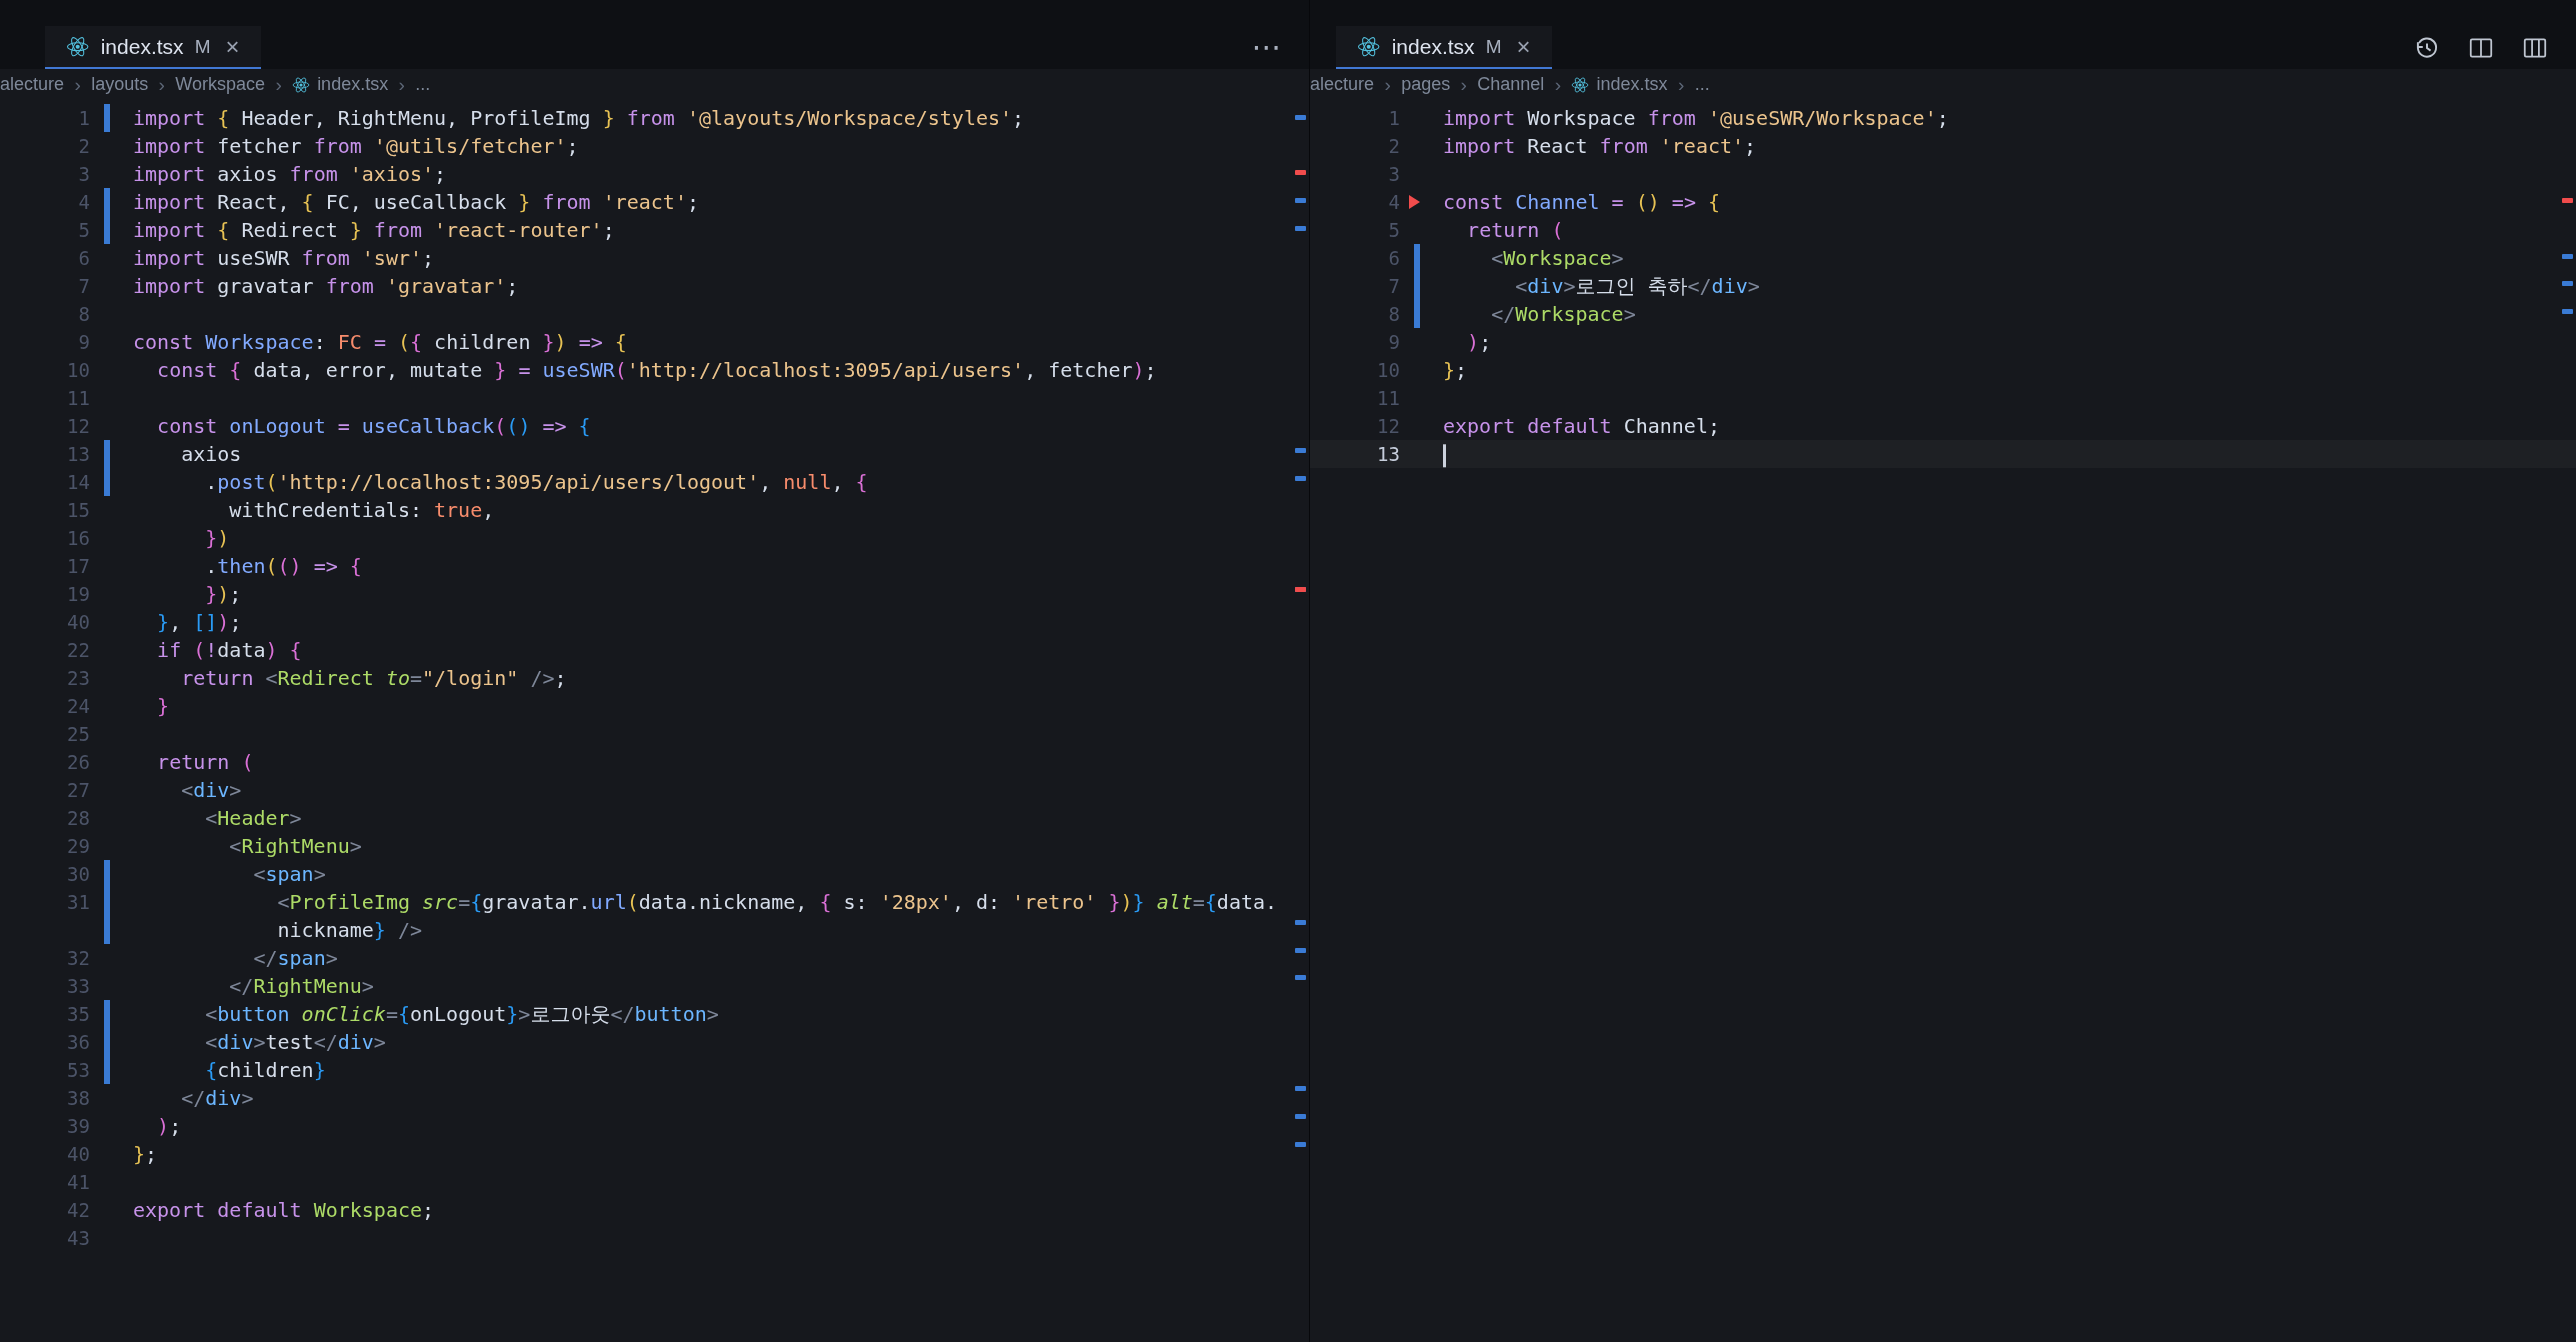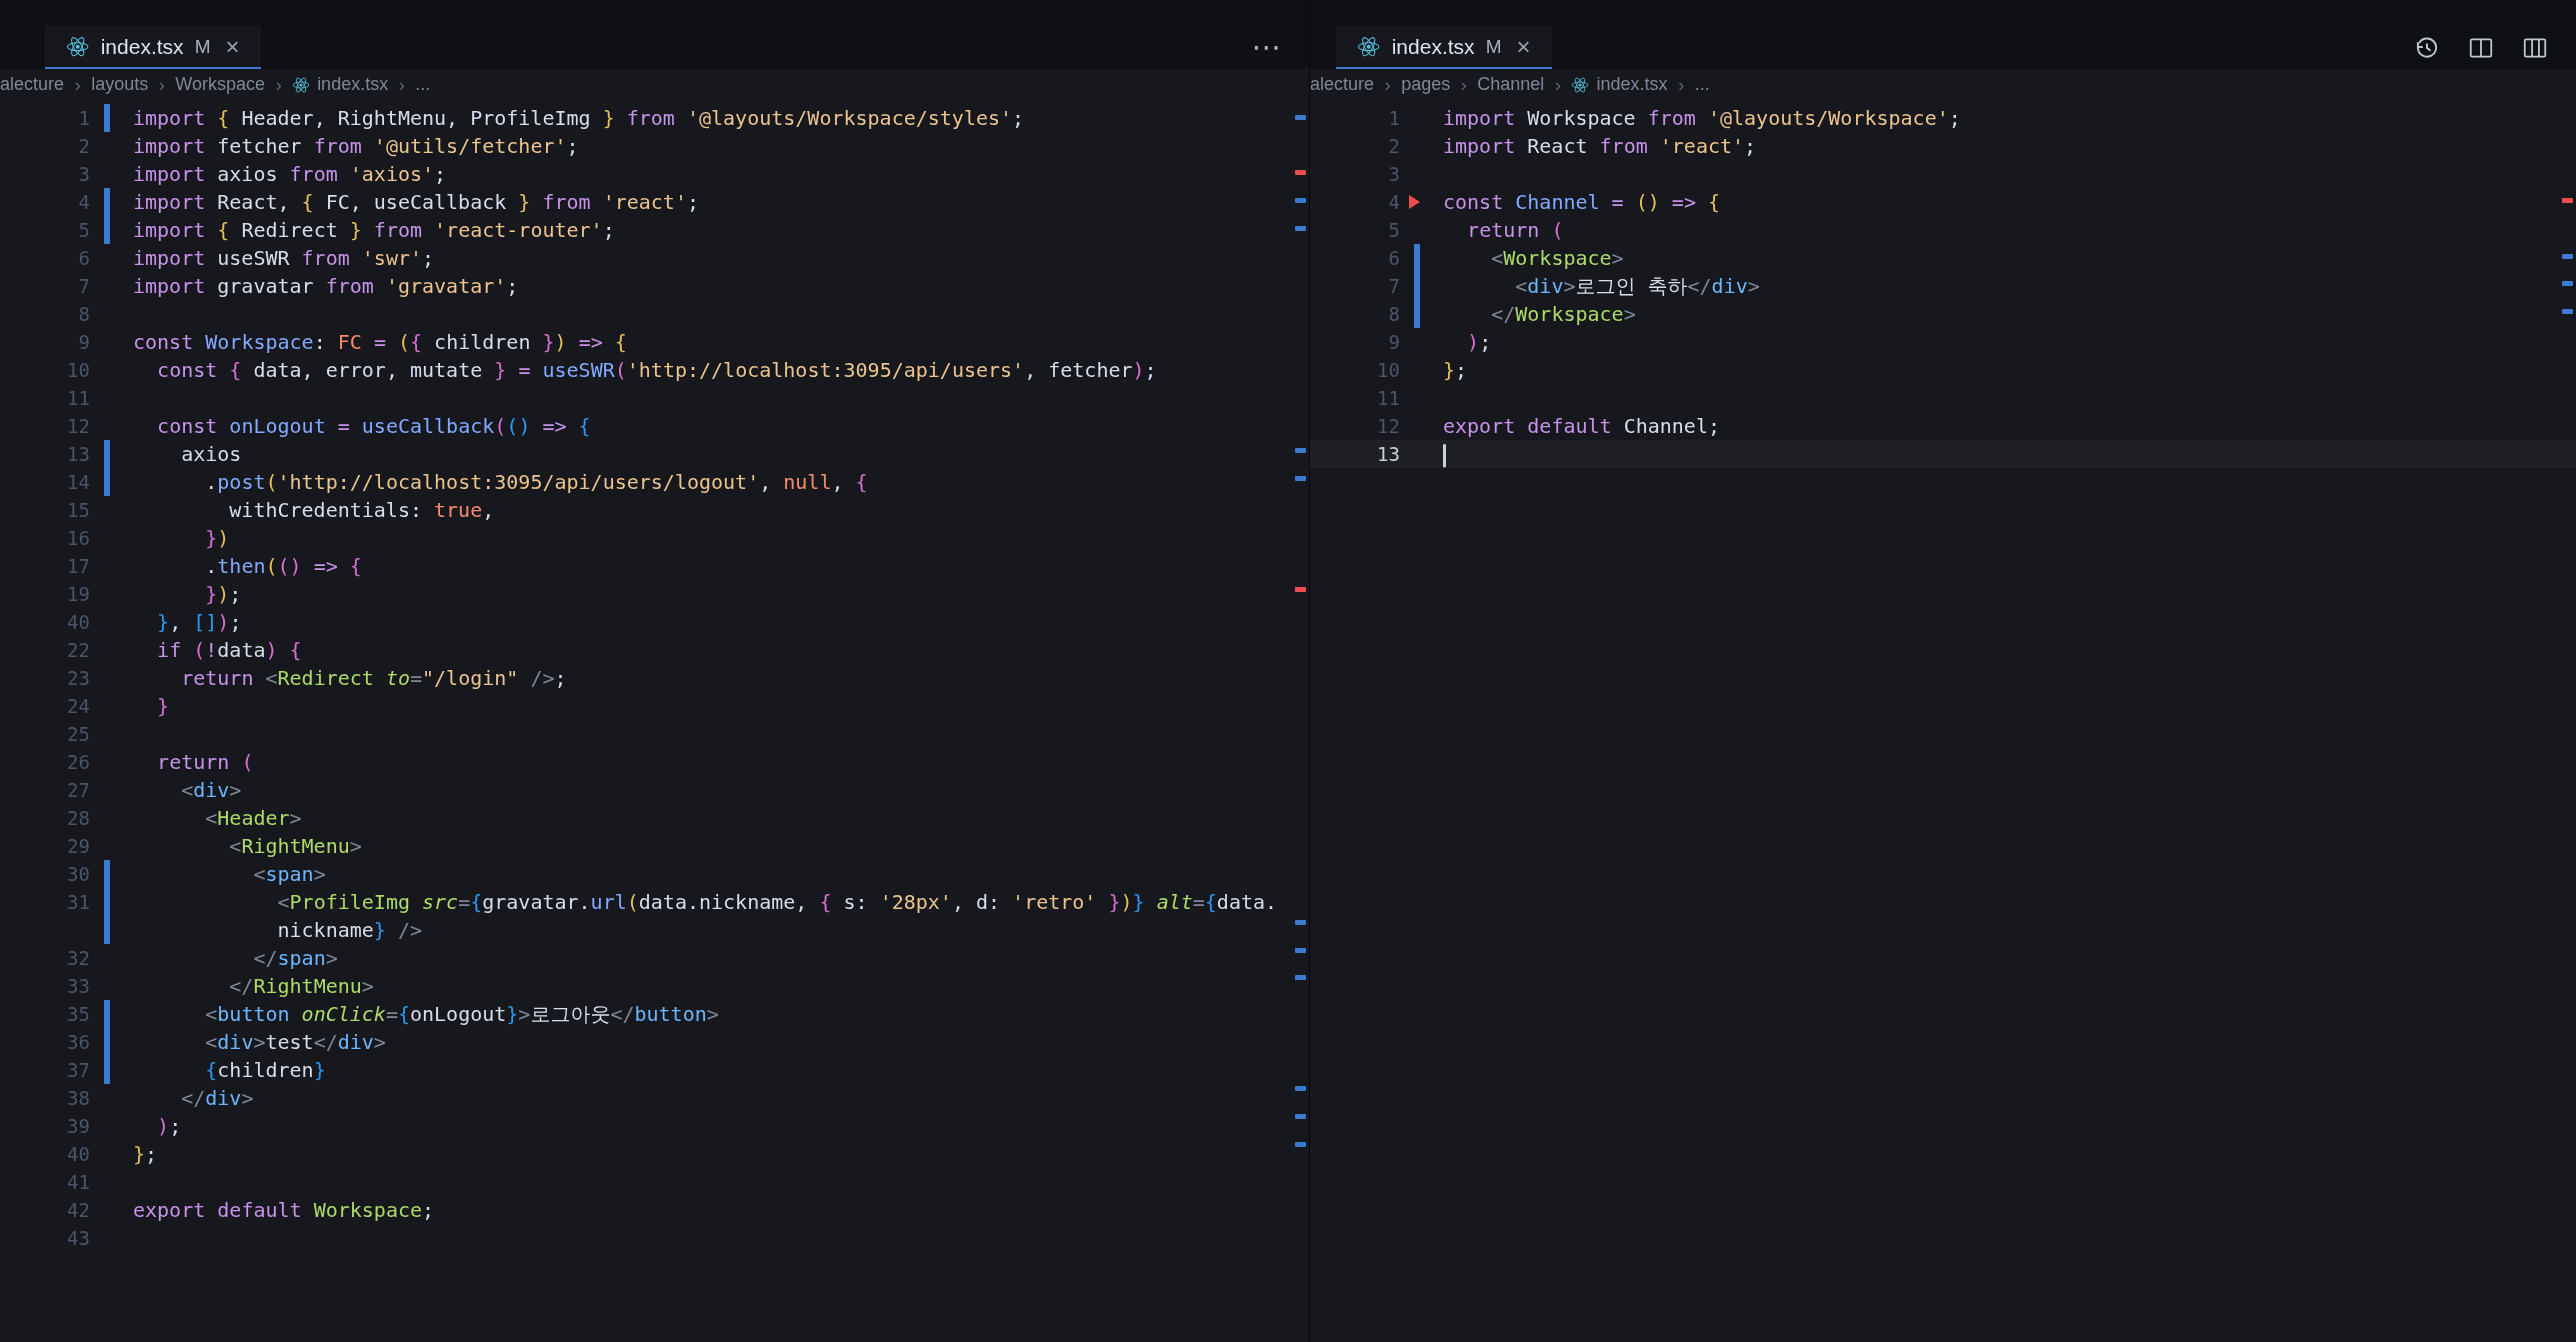--- a/index.html
+++ b/index.html
@@ -132,21 +132,21 @@
         <div class="row"><span class="ln">27</span><span class="gitcol"></span><span class="src"><span class="tk-pl">    </span><span class="tk-brk">&lt;</span><span class="tk-tagh">div</span><span class="tk-brk">&gt;</span></span></div>
         <div class="row"><span class="ln">28</span><span class="gitcol"></span><span class="src"><span class="tk-pl">      </span><span class="tk-brk">&lt;</span><span class="tk-tagc">Header</span><span class="tk-brk">&gt;</span></span></div>
         <div class="row"><span class="ln">29</span><span class="gitcol"></span><span class="src"><span class="tk-pl">        </span><span class="tk-brk">&lt;</span><span class="tk-tagc">RightMenu</span><span class="tk-brk">&gt;</span></span></div>
         <div class="row"><span class="ln">30</span><span class="gitcol"><span class="gbar"></span></span><span class="src"><span class="tk-pl">          </span><span class="tk-brk">&lt;</span><span class="tk-tagh">span</span><span class="tk-brk">&gt;</span></span></div>
         <div class="row"><span class="ln">31</span><span class="gitcol"><span class="gbar"></span></span><span class="src"><span class="tk-pl">            </span><span class="tk-brk">&lt;</span><span class="tk-tagc">ProfileImg</span><span class="tk-pl"> </span><span class="tk-attr">src</span><span class="tk-brk">=</span><span class="tk-b3">{</span><span class="tk-pl">gravatar.</span><span class="tk-fn">url</span><span class="tk-b1">(</span><span class="tk-pl">data.nickname</span><span class="tk-pl">, </span><span class="tk-b2">{</span><span class="tk-pl"> s: </span><span class="tk-str">'28px'</span><span class="tk-pl">, d: </span><span class="tk-str">'retro'</span><span class="tk-pl"> </span><span class="tk-b2">}</span><span class="tk-b1">)</span><span class="tk-b3">}</span><span class="tk-pl"> </span><span class="tk-attr">alt</span><span class="tk-brk">=</span><span class="tk-b3">{</span><span class="tk-pl">data.</span></span></div>
         <div class="row"><span class="ln"></span><span class="gitcol"><span class="gbar"></span></span><span class="src"><span class="tk-pl">            nickname</span><span class="tk-b3">}</span><span class="tk-pl"> </span><span class="tk-brk">/&gt;</span></span></div>
         <div class="row"><span class="ln">32</span><span class="gitcol"></span><span class="src"><span class="tk-pl">          </span><span class="tk-brk">&lt;/</span><span class="tk-tagh">span</span><span class="tk-brk">&gt;</span></span></div>
         <div class="row"><span class="ln">33</span><span class="gitcol"></span><span class="src"><span class="tk-pl">        </span><span class="tk-brk">&lt;/</span><span class="tk-tagc">RightMenu</span><span class="tk-brk">&gt;</span></span></div>
         <div class="row"><span class="ln">35</span><span class="gitcol"><span class="gbar"></span></span><span class="src"><span class="tk-pl">      </span><span class="tk-brk">&lt;</span><span class="tk-tagh">button</span><span class="tk-pl"> </span><span class="tk-attr">onClick</span><span class="tk-brk">=</span><span class="tk-b3">{</span><span class="tk-pl">onLogout</span><span class="tk-b3">}</span><span class="tk-brk">&gt;</span><span class="tk-pl">로그아웃</span><span class="tk-brk">&lt;/</span><span class="tk-tagh">button</span><span class="tk-brk">&gt;</span></span></div>
         <div class="row"><span class="ln">36</span><span class="gitcol"><span class="gbar"></span></span><span class="src"><span class="tk-pl">      </span><span class="tk-brk">&lt;</span><span class="tk-tagh">div</span><span class="tk-brk">&gt;</span><span class="tk-pl">test</span><span class="tk-brk">&lt;/</span><span class="tk-tagh">div</span><span class="tk-brk">&gt;</span></span></div>
-        <div class="row"><span class="ln">37</span><span class="gitcol"><span class="gbar"></span></span><span class="src"><span class="tk-pl">      </span><span class="tk-b3">{</span><span class="tk-pl">children</span><span class="tk-b3">}</span></span></div>
+        <div class="row"><span class="ln">53</span><span class="gitcol"><span class="gbar"></span></span><span class="src"><span class="tk-pl">      </span><span class="tk-b3">{</span><span class="tk-pl">children</span><span class="tk-b3">}</span></span></div>
         <div class="row"><span class="ln">38</span><span class="gitcol"></span><span class="src"><span class="tk-pl">    </span><span class="tk-brk">&lt;/</span><span class="tk-tagh">div</span><span class="tk-brk">&gt;</span></span></div>
         <div class="row"><span class="ln">39</span><span class="gitcol"></span><span class="src"><span class="tk-pl">  </span><span class="tk-b2">)</span><span class="tk-pl">;</span></span></div>
         <div class="row"><span class="ln">40</span><span class="gitcol"></span><span class="src"><span class="tk-b1">}</span><span class="tk-pl">;</span></span></div>
         <div class="row"><span class="ln">41</span><span class="gitcol"></span><span class="src"></span></div>
         <div class="row"><span class="ln">42</span><span class="gitcol"></span><span class="src"><span class="tk-kw">export</span><span class="tk-pl"> </span><span class="tk-kw">default</span><span class="tk-pl"> </span><span class="tk-cmp">Workspace</span><span class="tk-pl">;</span></span></div>
         <div class="row"><span class="ln">43</span><span class="gitcol"></span><span class="src"></span></div>
       </div>
       <div class="ruler">
         <span class="rmark" style="top: 46px; background: rgb(58, 123, 213);"></span>
         <span class="rmark" style="top: 129px; background: rgb(58, 123, 213);"></span>
@@ -222,21 +222,21 @@
                 <ellipse cx="12" cy="12" rx="10.5" ry="4" transform="rotate(120 12 12)"></ellipse>
               </g>
             </svg>
           </span>
           <span>index.tsx</span>
         </span>
         <span class="sep">›</span>
         <span class="crumb">...</span>
       </div>
       <div class="code">
-        <div class="row"><span class="ln">1</span><span class="gitcol"></span><span class="src"><span class="tk-kw">import</span><span class="tk-pl"> Workspace </span><span class="tk-kw">from</span><span class="tk-pl"> </span><span class="tk-str">'@layouts/Workspace'</span><span class="tk-pl">;</span></span></div>
+        <div class="row"><span class="ln">1</span><span class="gitcol"></span><span class="src"><span class="tk-kw">import</span><span class="tk-pl"> Workspace </span><span class="tk-kw">from</span><span class="tk-pl"> </span><span class="tk-str">'@useSWR/Workspace'</span><span class="tk-pl">;</span></span></div>
         <div class="row"><span class="ln">2</span><span class="gitcol"></span><span class="src"><span class="tk-kw">import</span><span class="tk-pl"> React </span><span class="tk-kw">from</span><span class="tk-pl"> </span><span class="tk-str">'react'</span><span class="tk-pl">;</span></span></div>
         <div class="row"><span class="ln">3</span><span class="gitcol"></span><span class="src"></span></div>
         <div class="row"><span class="ln">4</span><span class="gitcol"><span class="gtri"></span></span><span class="src"><span class="tk-kw">const</span><span class="tk-pl"> </span><span class="tk-fn">Channel</span><span class="tk-pl"> </span><span class="tk-kw">=</span><span class="tk-pl"> </span><span class="tk-b1">(</span><span class="tk-b1">)</span><span class="tk-pl"> </span><span class="tk-kw">=&gt;</span><span class="tk-pl"> </span><span class="tk-b1">{</span></span></div>
         <div class="row"><span class="ln">5</span><span class="gitcol"></span><span class="src"><span class="tk-pl">  </span><span class="tk-kw">return</span><span class="tk-pl"> </span><span class="tk-b2">(</span></span></div>
         <div class="row"><span class="ln">6</span><span class="gitcol"><span class="gbar"></span></span><span class="src"><span class="tk-pl">    </span><span class="tk-brk">&lt;</span><span class="tk-tagc">Workspace</span><span class="tk-brk">&gt;</span></span></div>
         <div class="row"><span class="ln">7</span><span class="gitcol"><span class="gbar"></span></span><span class="src"><span class="tk-pl">      </span><span class="tk-brk">&lt;</span><span class="tk-tagh">div</span><span class="tk-brk">&gt;</span><span class="tk-pl">로그인 축하</span><span class="tk-brk">&lt;/</span><span class="tk-tagh">div</span><span class="tk-brk">&gt;</span></span></div>
         <div class="row"><span class="ln">8</span><span class="gitcol"><span class="gbar"></span></span><span class="src"><span class="tk-pl">    </span><span class="tk-brk">&lt;/</span><span class="tk-tagc">Workspace</span><span class="tk-brk">&gt;</span></span></div>
         <div class="row"><span class="ln">9</span><span class="gitcol"></span><span class="src"><span class="tk-pl">  </span><span class="tk-b2">)</span><span class="tk-pl">;</span></span></div>
         <div class="row"><span class="ln">10</span><span class="gitcol"></span><span class="src"><span class="tk-b1">}</span><span class="tk-pl">;</span></span></div>
         <div class="row"><span class="ln">11</span><span class="gitcol"></span><span class="src"></span></div>

